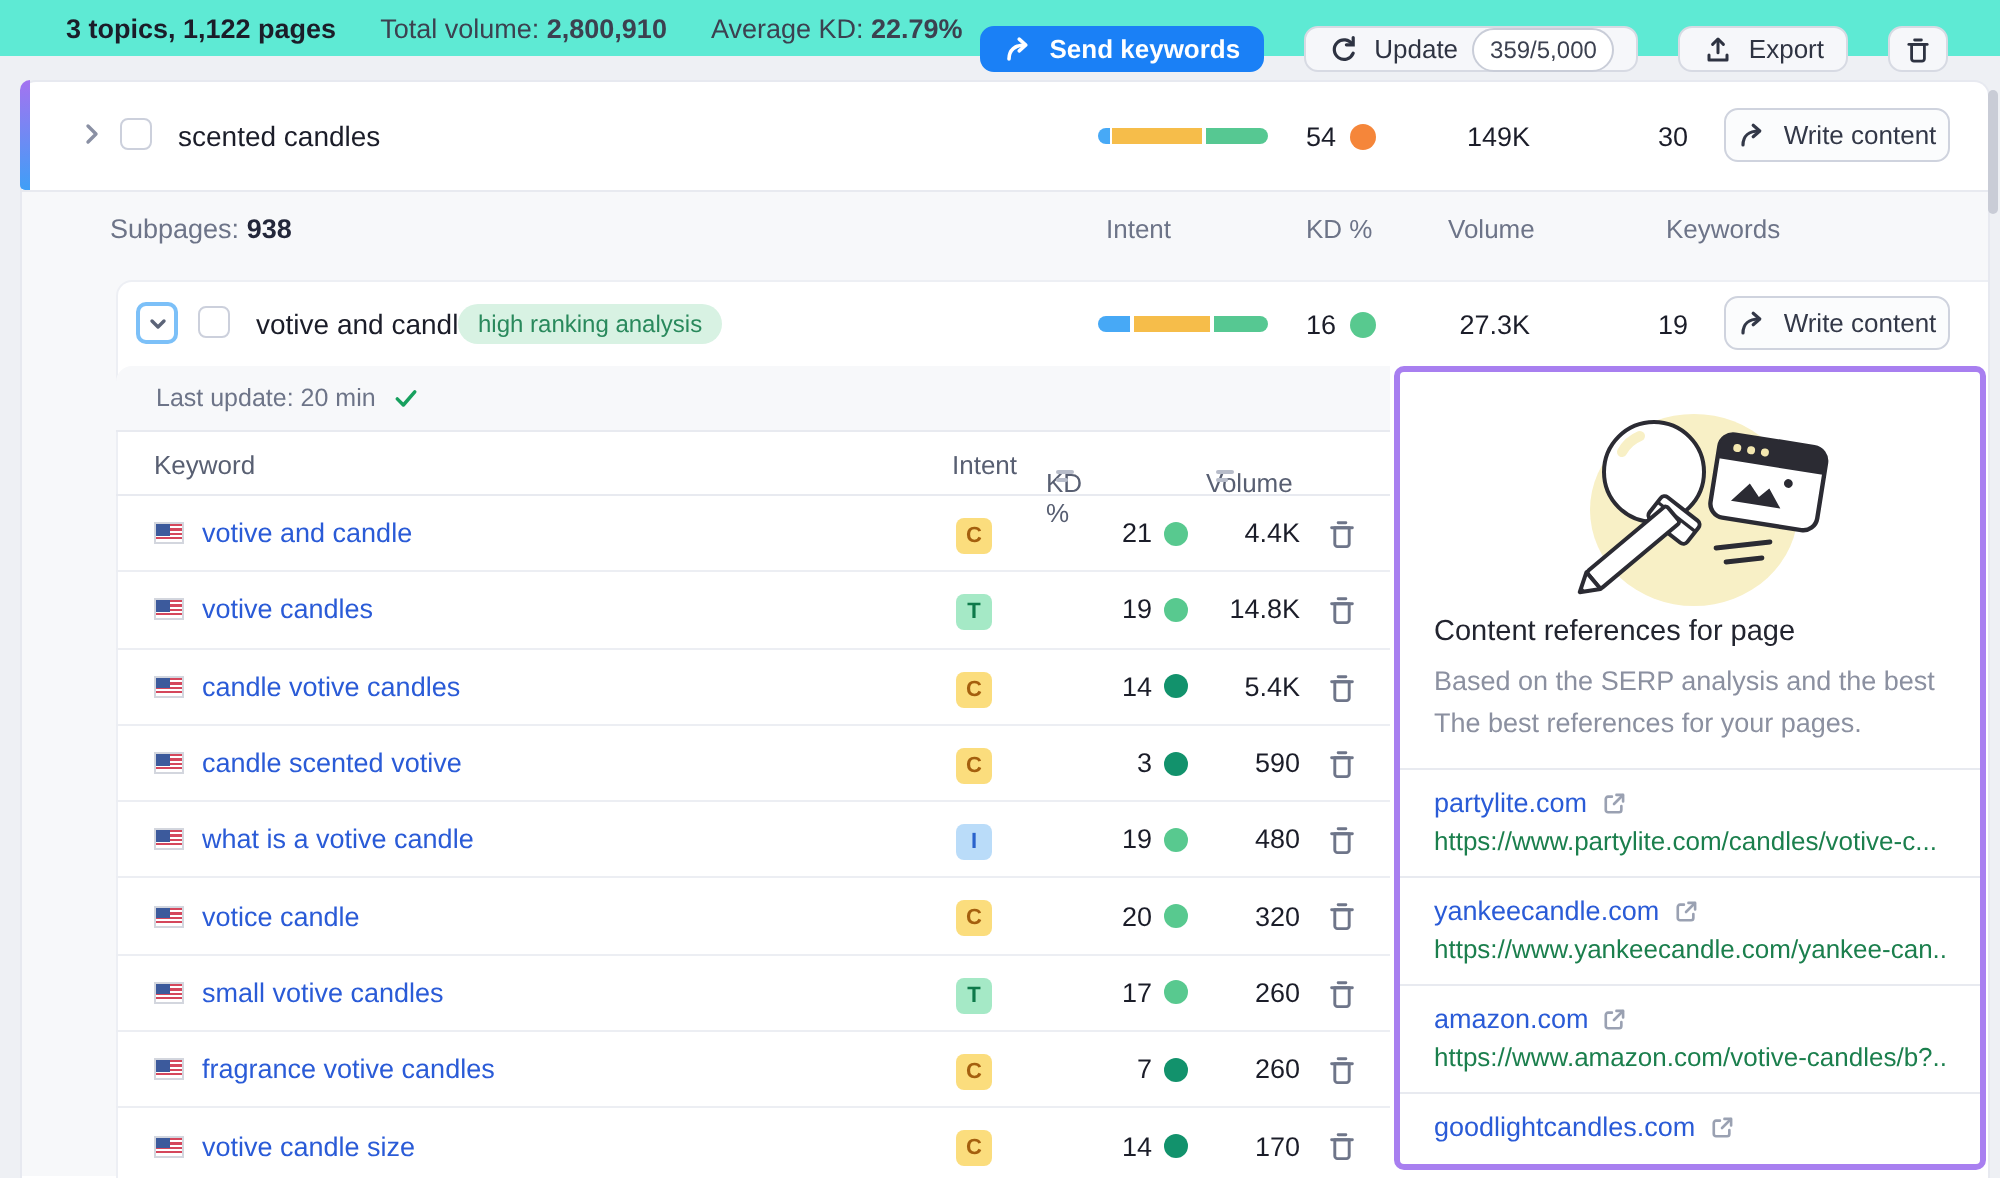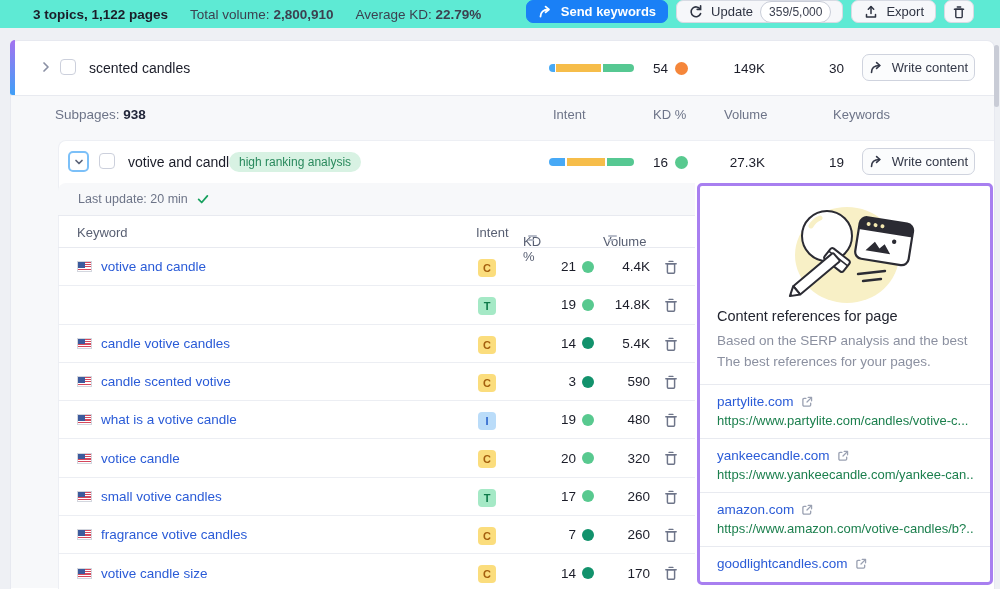--- a/index.html
+++ b/index.html
@@ -5,21 +5,21 @@
   * { margin:0; padding:0; box-sizing:border-box; }
   html,body { width:1000px; height:589px; overflow:hidden; }
   body { font-family:"Liberation Sans","DejaVu Sans",sans-serif; background:#eef0f4; color:#1b1d29; }
   #app { position:relative; width:1000px; height:589px; }
 
   
   .topbar { position:absolute; left:0; top:0; width:1000px; height:28px; background:#5eead4; display:flex; align-items:center; }
   .stats { display:flex; align-items:center; gap:22px; padding-left:33px; font-size:13.5px; }
   .stats b { font-weight:700; }
   .stat-pair { color:#3c4150; }
-  .actions { position:absolute; right:26px; top:0; display:flex; align-items:center; gap:8px; }
+  .actions { position:absolute; right:26px; top:13px; display:flex; align-items:center; gap:20px; }
   .btn { display:flex; align-items:center; gap:7px; height:23px; padding:0 11px; border:1px solid #d7dae3; border-radius:7px;
          background:#f6f7fa; font-size:13px; color:#2e3342; cursor:pointer; }
   .btn-primary { background:#1a80f6; border-color:#1a80f6; color:#fff; font-weight:700; }
   .quota-pill { border:1px solid #c9cdd8; background:#fff; border-radius:20px; font-size:12px; padding:3px 8px; color:#3c4150; }
   .btn-icononly { padding:0 6px; }
 
   
   .card { position:absolute; left:10; top:40px; left:10px; width:985px; height:549px; background:#fff;
           border:1px solid #e7e9f0; border-bottom:none; border-radius:8px 8px 0 0; }
   .accent { position:absolute; left:10px; top:40px; width:5px; height:55px; border-radius:8px 0 0 4px;
@@ -257,20 +257,24 @@
       <span class="kw-trash">
         <svg width="18" height="18" viewBox="0 0 16 16" fill="none" stroke="#6e7589" stroke-width="1.3" stroke-linecap="round" stroke-linejoin="round">
             <path d="M4.8 5.2 h6.4 v7.2 a1.2 1.2 0 0 1 -1.2 1.2 h-4 a1.2 1.2 0 0 1 -1.2 -1.2 z"></path>
             <path d="M3.4 5.2 h9.2"></path>
             <path d="M6.3 3 h3.4"></path>
           </svg>
       </span>
     </div>
 
     <div class="kw-row">
+      <div class="kw-main">
+        <span class="flag"></span>
+        <a class="kw-link">votive candles</a>
+      </div>
       <span class="intent-badge type-t"><em>T</em></span>
       <div class="kw-kd">
         <span>19</span>
         <span class="dot dot-sm dot-light"></span>
       </div>
       <div class="kw-vol">14.8K</div>
       <span class="kw-trash">
         <svg width="18" height="18" viewBox="0 0 16 16" fill="none" stroke="#6e7589" stroke-width="1.3" stroke-linecap="round" stroke-linejoin="round">
             <path d="M4.8 5.2 h6.4 v7.2 a1.2 1.2 0 0 1 -1.2 1.2 h-4 a1.2 1.2 0 0 1 -1.2 -1.2 z"></path>
             <path d="M3.4 5.2 h9.2"></path>

